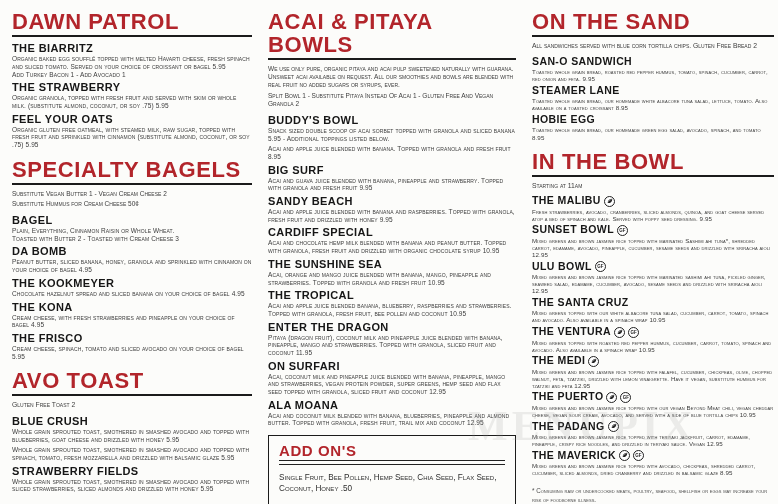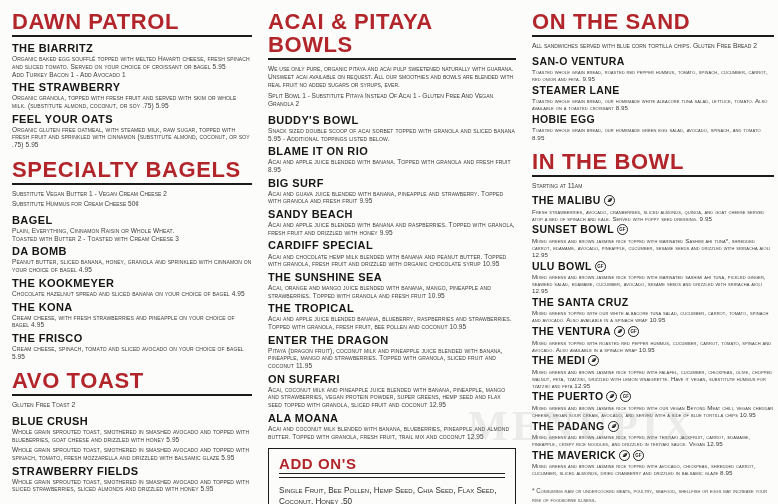--- a/index.html
+++ b/index.html
@@ -19,21 +19,21 @@
   .col3{width:242px;flex:0 0 auto;}
   .sec{margin:0 0 6px 0;}
   .sec + .sec{margin-top:9px;}
   .sec-head{border-bottom:2.5px solid #1b1b1b;padding-bottom:2px;margin-bottom:5px;}
   .sec-title{
     margin:0;font-size:22px;line-height:1.05;font-weight:bold;
     color:#b2252b;letter-spacing:.6px;
     font-family:"Liberation Sans",sans-serif;
   }
   .item{margin:0 0 3px 0;}
-  .name-row{display:flex;align-items:flex-start;gap:3px;margin:0 0 1px 0;}
+  .name-row{display:flex;align-items:flex-end;gap:3px;margin:0 0 1px 0;}
   .item-name{
     margin:0;display:inline;font-size:11px;line-height:1.1;
     font-weight:bold;color:#161616;letter-spacing:.4px;
   }
   .desc{
     margin:0;font-size:6.5px;line-height:1.18;color:#3b3b3b;
     font-variant:small-caps;letter-spacing:.1px;
   }
   .note{margin:0 0 5px 0;font-size:6.8px;line-height:1.25;color:#3b3b3b;font-variant:small-caps;}
   .intro{margin:0 0 2px 0;font-size:6.5px;line-height:1.25;color:#3b3b3b;font-variant:small-caps;}
@@ -170,23 +170,20 @@
       <p class="intro">We use only pure, organic pitaya and acai pulp sweetened naturally with guarana. Unsweet acai available on request. All our smoothies and bowls are blended with real fruit no added sugars or syrups, ever.</p>
       <p class="intro last">Split Bowl 1 - Substitute Pitaya Instead Of Acai 1 - Gluten Free And Vegan Granola 2</p>
 
       <div class="item">
         <div class="name-row">
           <h3 class="item-name">BUDDY'S BOWL</h3>
         </div>
         <p class="desc">Snack sized double scoop of acai sorbet topped with granola and sliced banana 5.95 - Additional toppings listed below.</p>
       </div>
       <div class="item">
-        <div class="name-row">
-          <h3 class="item-name">BLAME IT ON RIO</h3>
-        </div>
         <p class="desc">Acai and apple juice blended with banana. Topped with granola and fresh fruit 8.95</p>
       </div>
       <div class="item">
         <div class="name-row">
           <h3 class="item-name">BIG SURF</h3>
         </div>
         <p class="desc">Acai and guava juice blended with banana, pineapple and strawberry. Topped with granola and fresh fruit 9.95</p>
       </div>
       <div class="item">
         <div class="name-row">
@@ -242,21 +239,21 @@
 
   <div class="col col3 tight">
 
     <div class="sec">
       <div class="sec-head">
         <h2 class="sec-title">ON THE SAND</h2>
       </div>
       <p class="note">All sandwiches served with blue corn tortilla chips. Gluten Free Bread 2</p>
       <div class="item">
         <div class="name-row">
-          <h3 class="item-name">SAN-O VENTURA</h3>
+          <h3 class="item-name">SAN-O SANDWICH</h3>
         </div>
         <p class="desc">Toasted whole grain bread, roasted red pepper hummus, tomato, spinach, cucumber, carrot, red onion and feta. 9.95</p>
       </div>
       <div class="item">
         <div class="name-row">
           <h3 class="item-name">STEAMER LANE</h3>
         </div>
         <p class="desc">Toasted whole grain bread, our homemade white albacore tuna salad, lettuce, tomato. Also available on a toasted croissant 8.95</p>
       </div>
       <div class="item">

